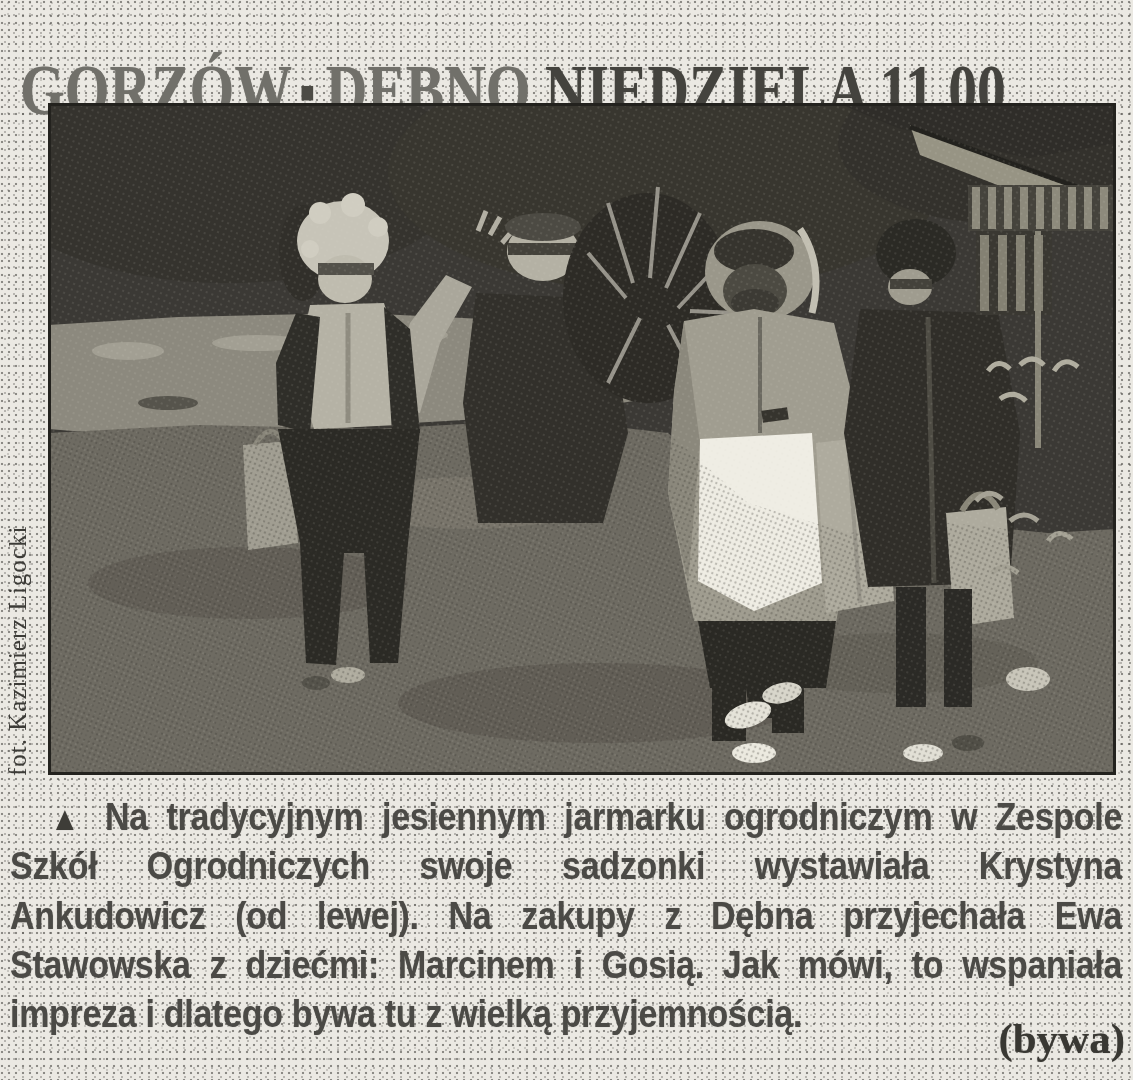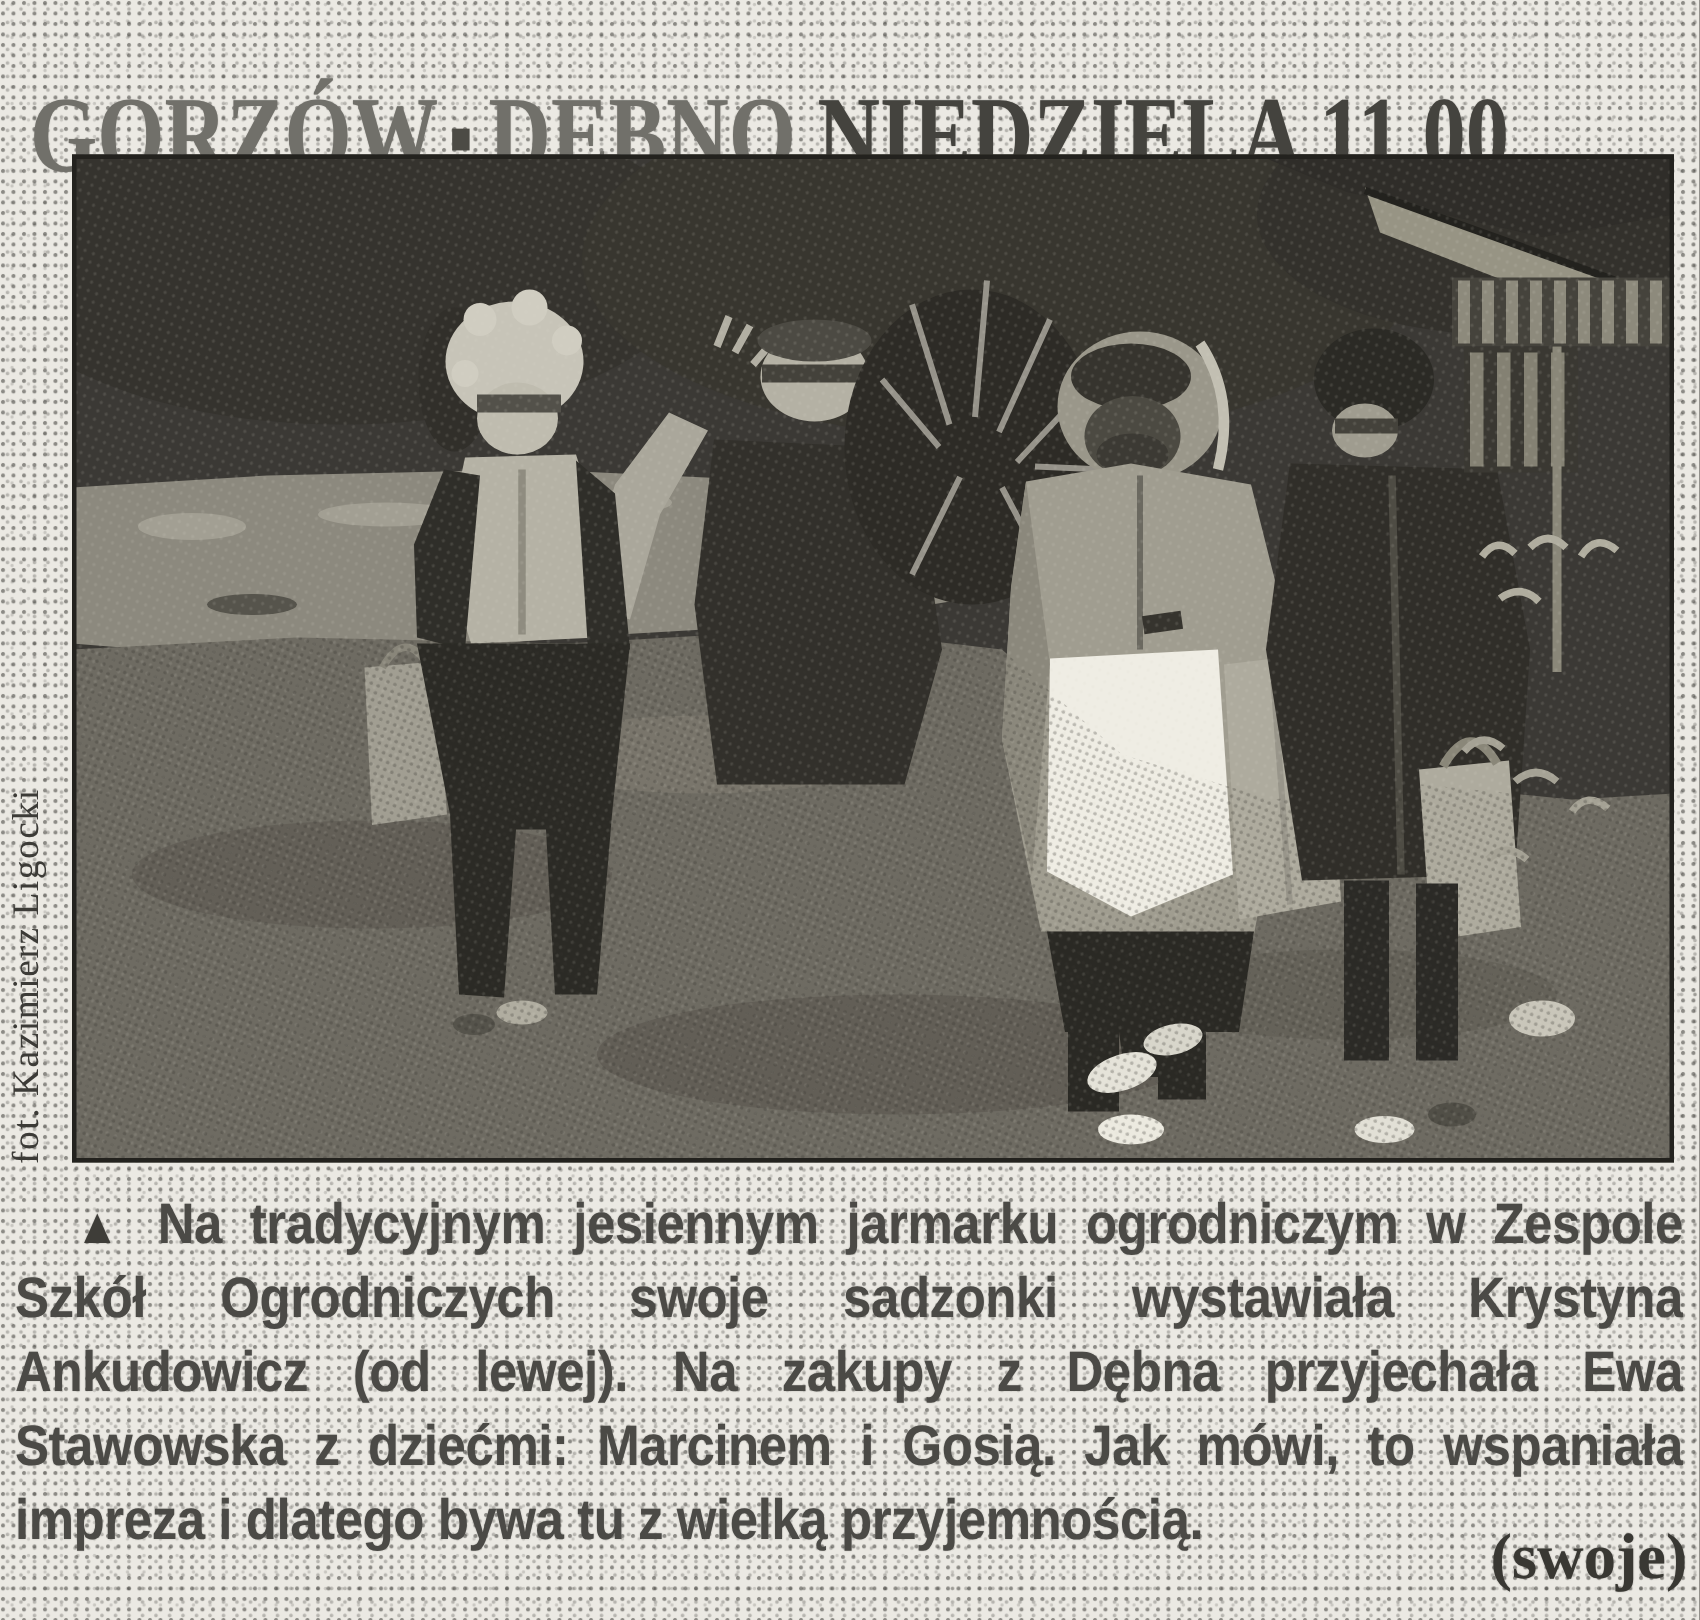--- a/index.html
+++ b/index.html
@@ -208,15 +208,15 @@
   </figure>
 
   <div class="caption">
     <div class="jline"><span class="cap-marker">▲</span><span>Na tradycyjnym jesiennym jarmarku ogrodniczym w Zespole</span></div>
     <div class="jline"><span>Szkół Ogrodniczych swoje sadzonki wystawiała Krystyna</span></div>
     <div class="jline"><span>Ankudowicz (od lewej). Na zakupy z Dębna przyjechała Ewa</span></div>
     <div class="jline"><span>Stawowska z dziećmi: Marcinem i Gosią. Jak mówi, to wspaniała</span></div>
     <div class="jline-last"><span>impreza i dlatego bywa tu z wielką przyjemnością.</span></div>
   </div>
 
-  <div class="signature">(swoje)</div>
+  <div class="signature">(bywa)</div>
 
 </div>
 
 </body></html>

